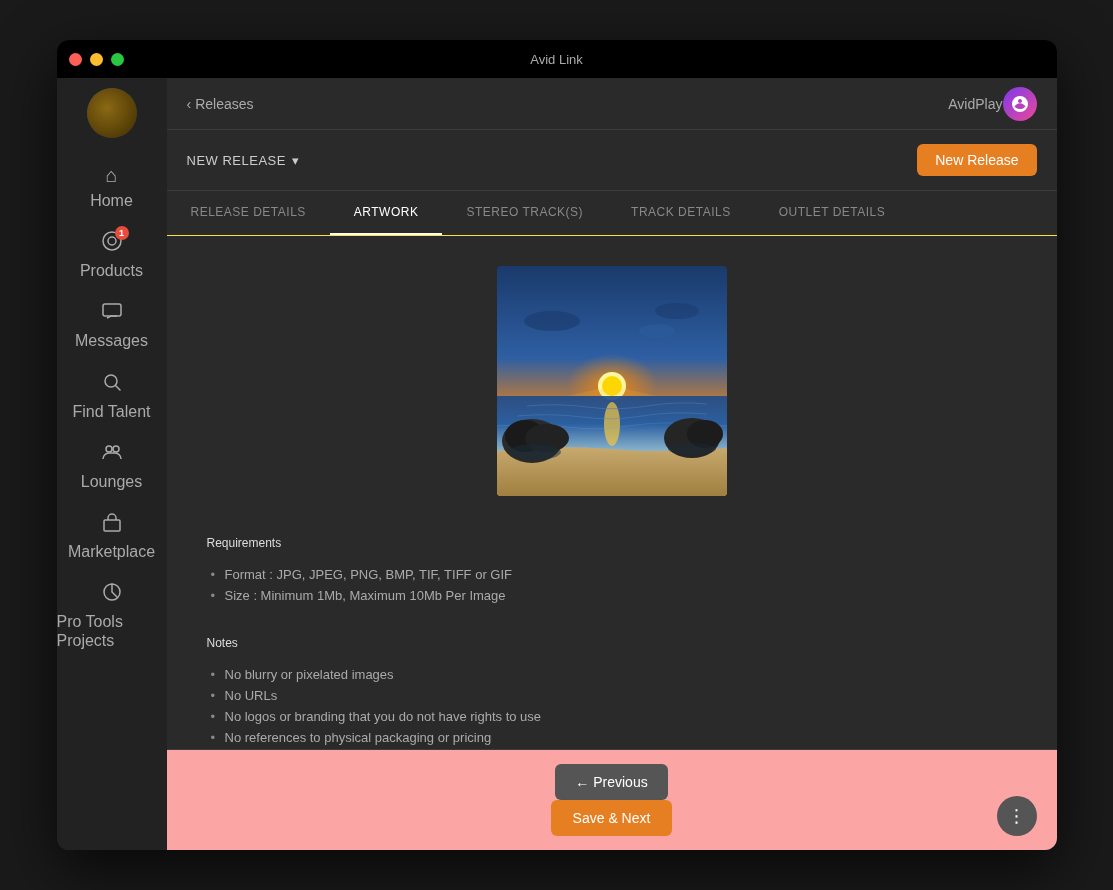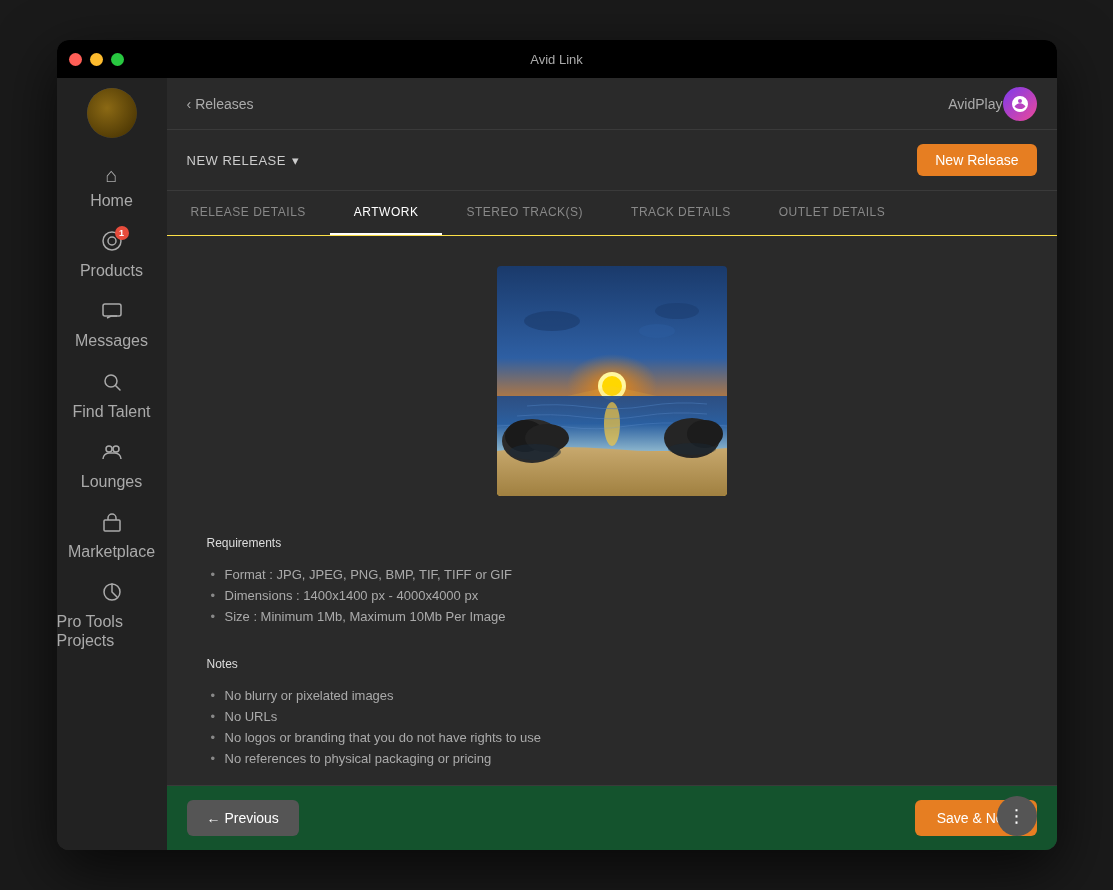--- a/index.html
+++ b/index.html
@@ -260,28 +260,29 @@
     }
     .bullet-list li::before {
       content: '•';
       position: absolute;
       left: 4px;
       color: #888;
     }
     .notes-section { margin-bottom: 27px; }
     
     .footer {
-      background: #14532d;
+      background: #fca5a5;
       border-top: 1px solid #3a3a3a;
       padding: 14px 20px;
       display: flex;
       justify-content: space-between;
       align-items: center;
       flex-shrink: 0;
       position: relative;
+      flex-direction: column;
     }
     .prev-btn {
       background: #555;
       color: #fff;
       border: none;
       padding: 10px 20px;
       border-radius: 6px;
       font-size: 14px;
       cursor: pointer;
       display: flex;
@@ -520,21 +521,20 @@
 
               <path d="M70 130 L115 120 L160 130" fill="#f5c842" opacity="0.15"></path>
             </svg>
           </div>
         </div>
 
         <div class="requirements-section">
           <h2 class="section-title">Requirements</h2>
           <ul class="bullet-list">
             <li>Format : JPG, JPEG, PNG, BMP, TIF, TIFF or GIF</li>
-            <li>Dimensions : 1400x1400 px - 4000x4000 px</li>
             <li>Size : Minimum 1Mb, Maximum 10Mb Per Image</li>
           </ul>
         </div>
 
         <div class="notes-section">
           <h2 class="section-title">Notes</h2>
           <ul class="bullet-list">
             <li>No blurry or pixelated images</li>
             <li>No URLs</li>
             <li>No logos or branding that you do not have rights to use</li>

